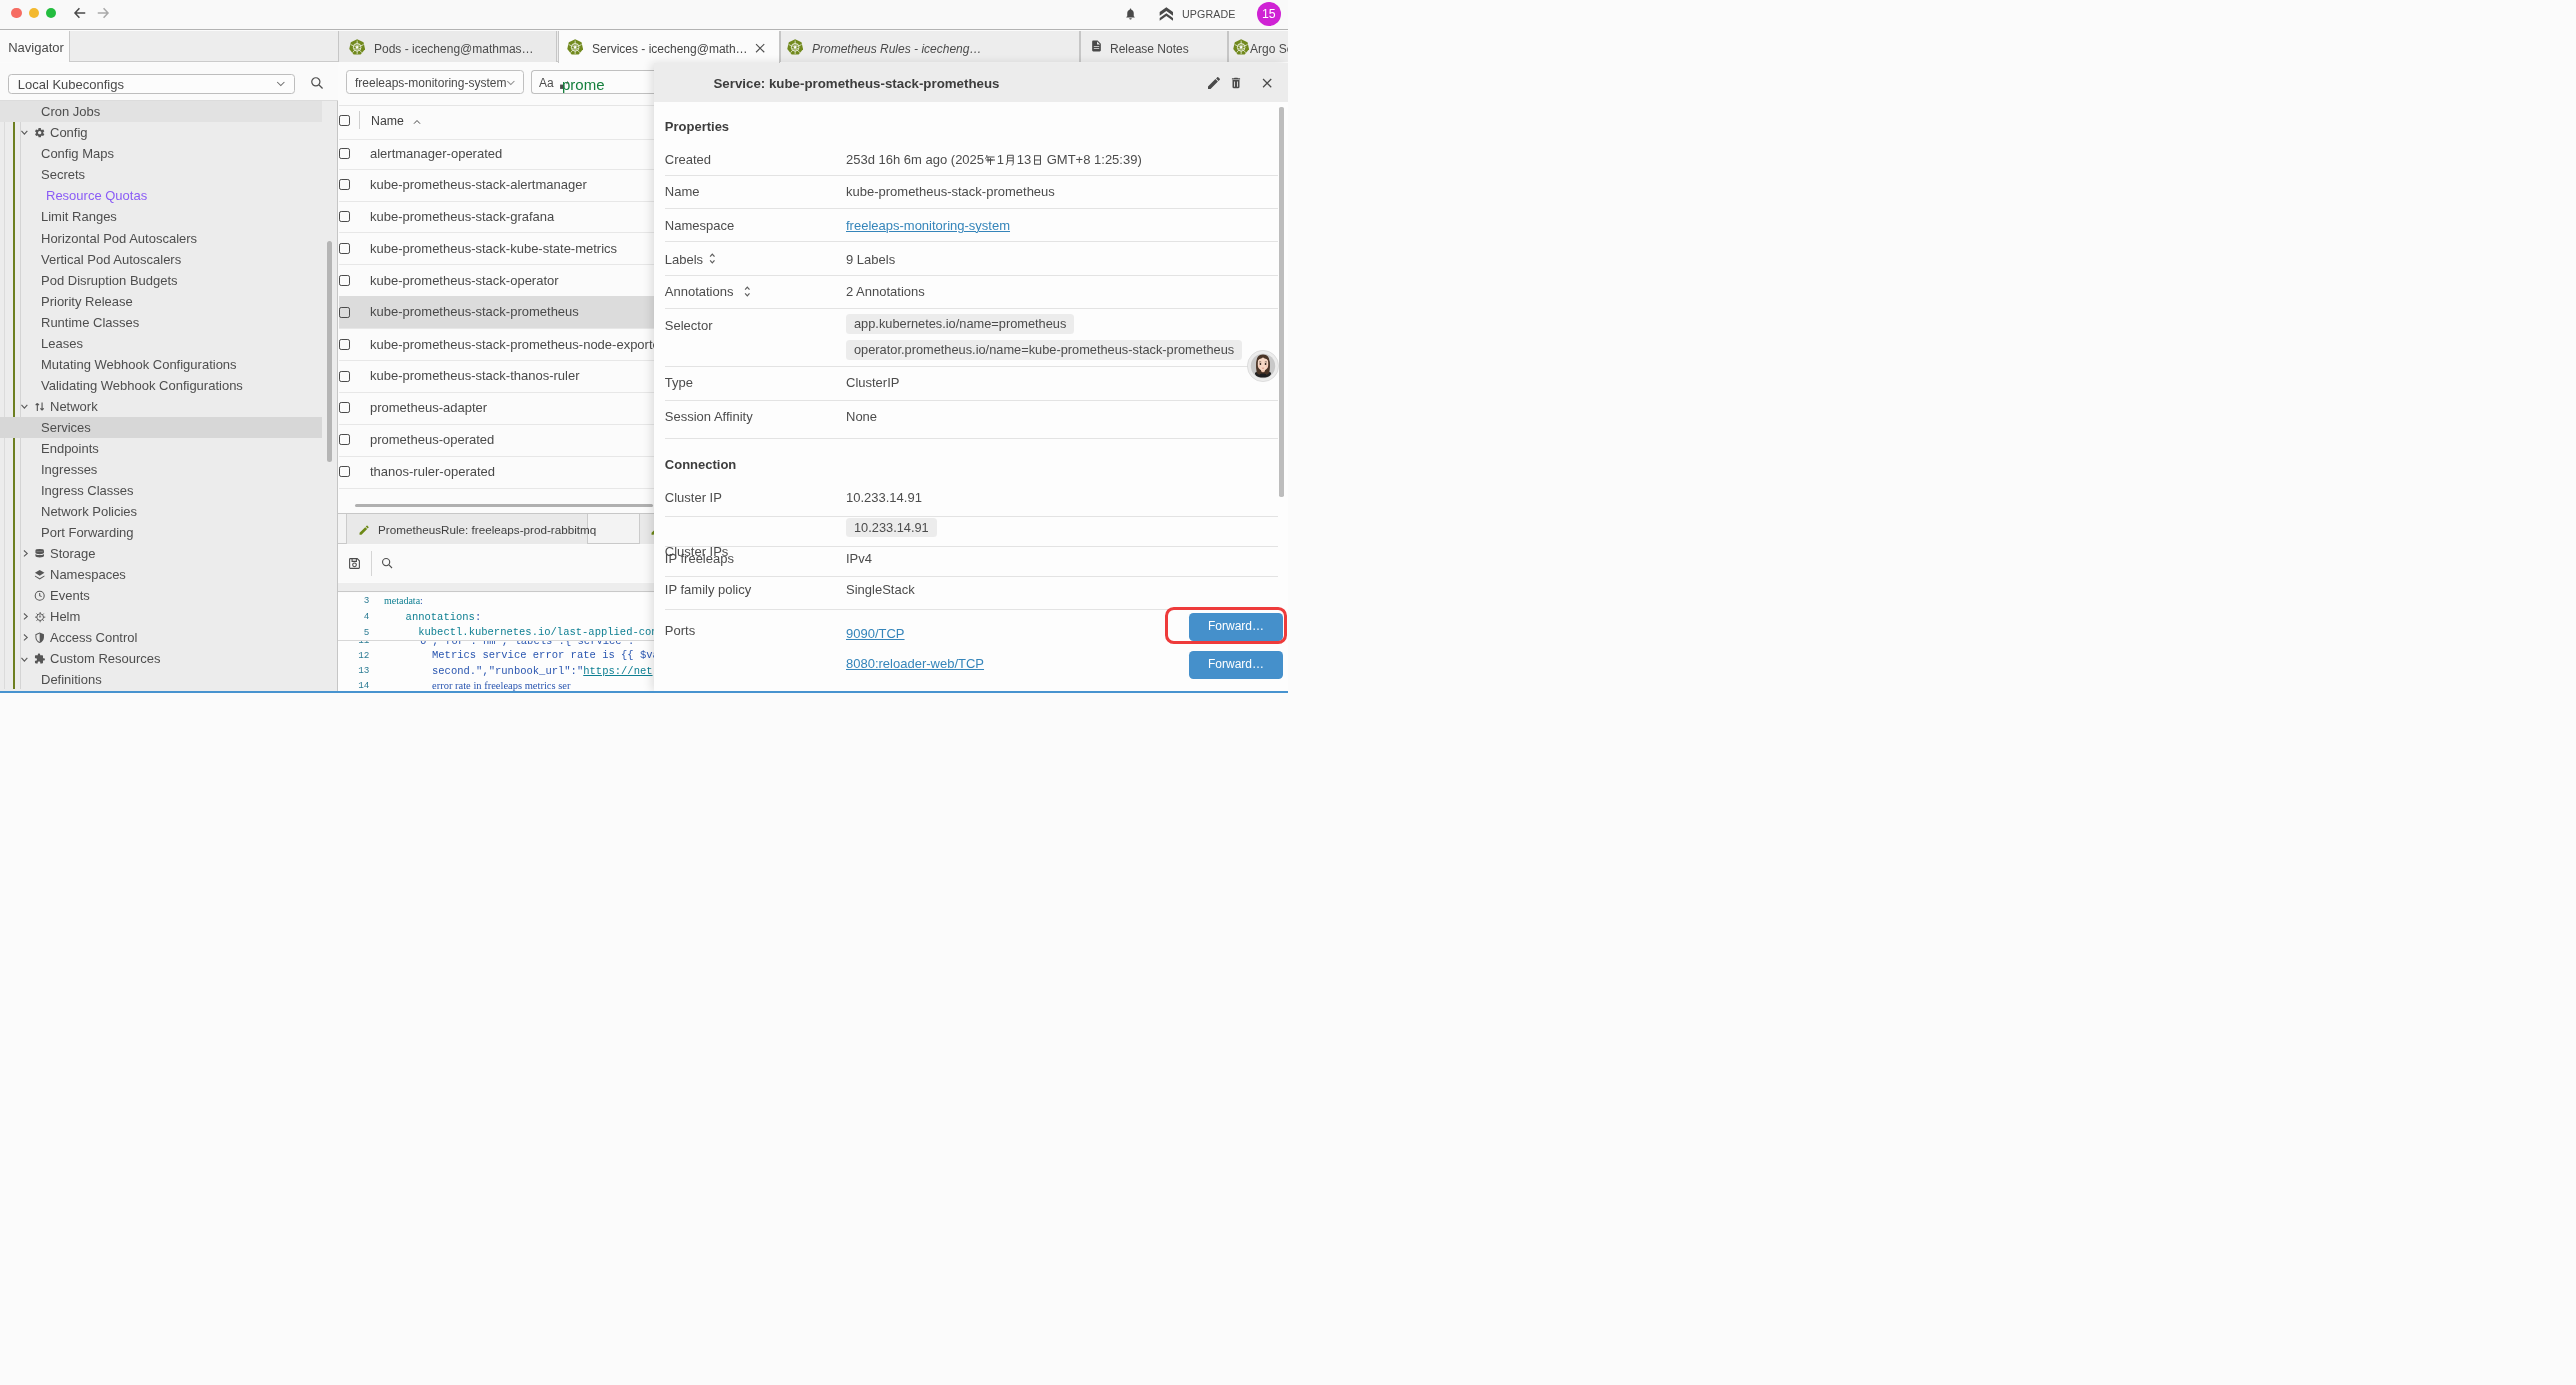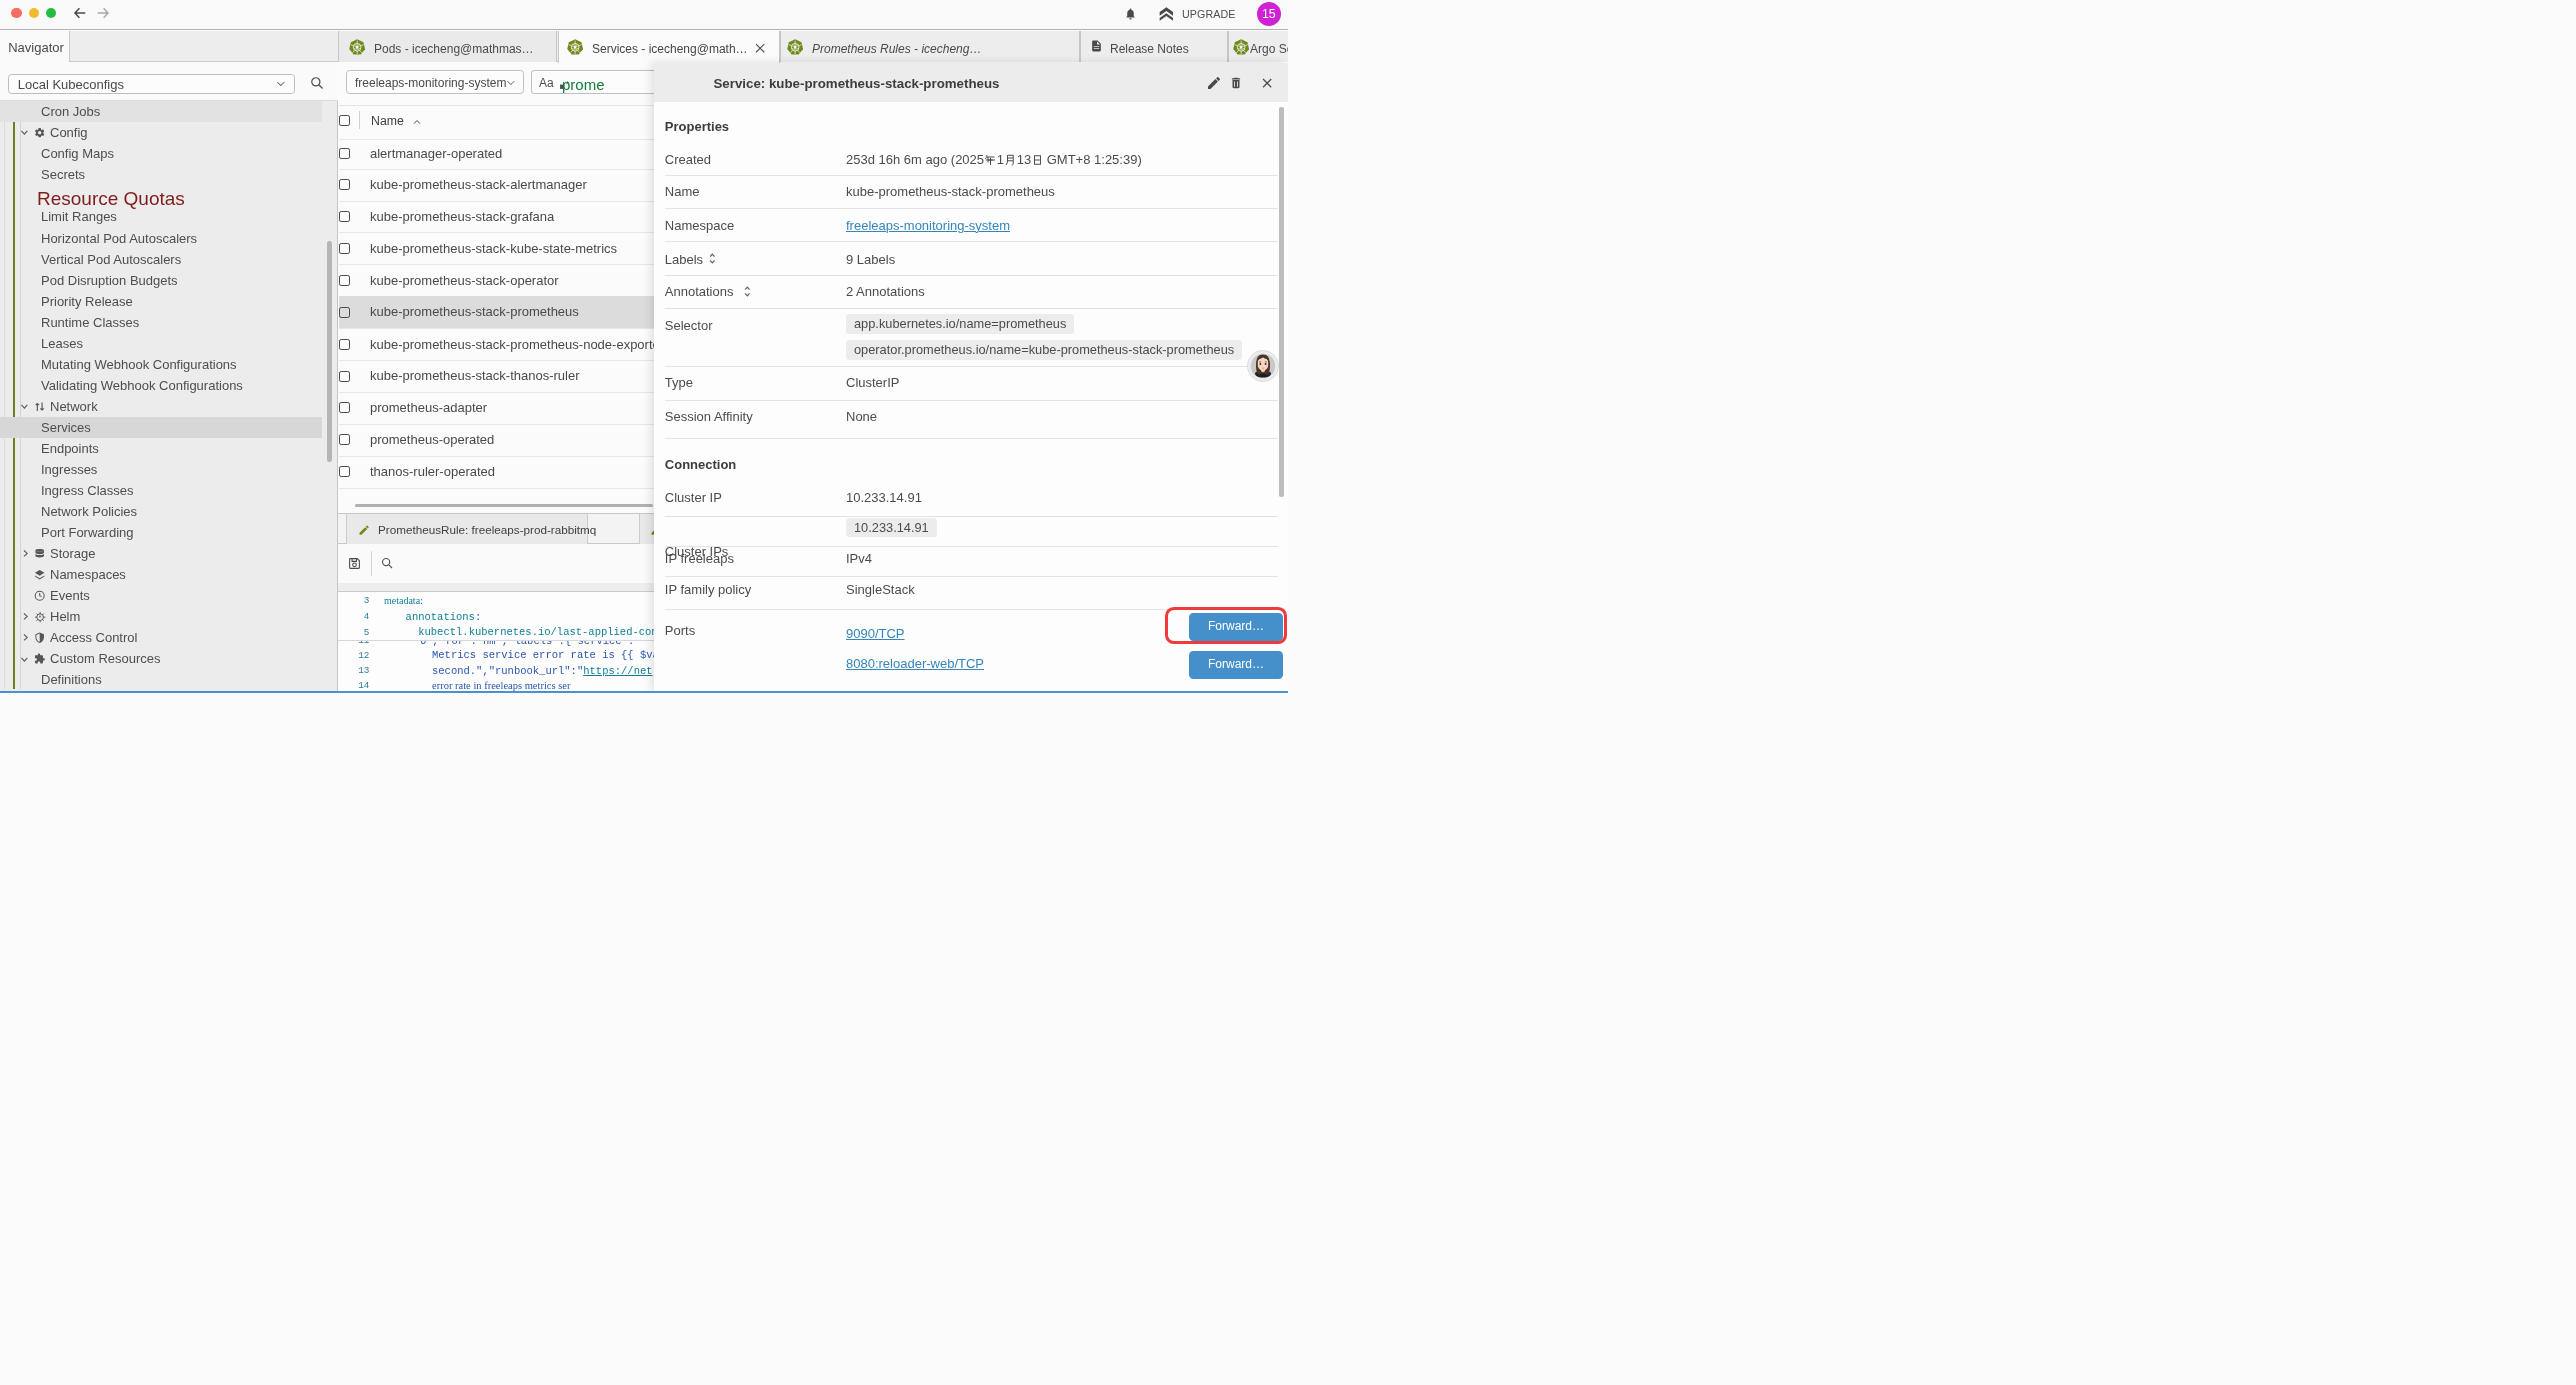--- a/index.html
+++ b/index.html
@@ -106,21 +106,21 @@
 <div class="txt" style="left:41px;top:104px;font-size:13px;color:#4e4e4e">Cron Jobs</div>
 <svg class="abs" style="left:20px;top:128px;width:8.8px;height:8.8px" viewBox="0 0 24 24" fill="none" stroke="#5a5a5a" stroke-width="3">
     <path d="M4 8 L12 17 L20 8"></path>
   </svg>
 <svg class="abs" style="left:34px;top:127px;width:11.4px;height:11.4px" viewBox="0 0 24 24" fill="#565656">
     <path d="M19.4 13c0-.3.1-.6.1-1s0-.7-.1-1l2.1-1.6c.2-.2.2-.4.1-.6l-2-3.4c-.1-.2-.4-.3-.6-.2l-2.5 1c-.5-.4-1.1-.7-1.7-1l-.4-2.6c0-.2-.2-.4-.5-.4h-4c-.2 0-.4.2-.5.4l-.4 2.6c-.6.2-1.1.6-1.7 1l-2.5-1c-.2-.1-.5 0-.6.2l-2 3.4c-.1.2-.1.5.1.6L4.5 11c0 .3-.1.6-.1 1s0 .7.1 1l-2.1 1.6c-.2.2-.2.4-.1.6l2 3.4c.1.2.4.3.6.2l2.5-1c.5.4 1.1.7 1.7 1l.4 2.6c0 .2.2.4.5.4h4c.2 0 .4-.2.5-.4l.4-2.6c.6-.2 1.1-.6 1.7-1l2.5 1c.2.1.5 0 .6-.2l2-3.4c.1-.2.1-.5-.1-.6L19.4 13zM12 15.5c-1.9 0-3.5-1.6-3.5-3.5s1.6-3.5 3.5-3.5 3.5 1.6 3.5 3.5-1.6 3.5-3.5 3.5z"></path>
   </svg>
 <div class="txt" style="left:50px;top:125px;font-size:13px;color:#4e4e4e">Config</div>
 <div class="txt" style="left:41px;top:146px;font-size:13px;color:#4e4e4e">Config Maps</div>
 <div class="txt" style="left:41px;top:167px;font-size:13px;color:#4e4e4e">Secrets</div>
-<div class="txt" style="left:37px;top:188px;font-size:19px;color:#7f1d1d">Resource Quotas</div>
+<div class="txt" style="left:46px;top:188px;font-size:13px;color:#8b5cf6">Resource Quotas</div>
 <div class="txt" style="left:41px;top:209px;font-size:13px;color:#4e4e4e">Limit Ranges</div>
 <div class="txt" style="left:41px;top:231px;font-size:13px;color:#4e4e4e">Horizontal Pod Autoscalers</div>
 <div class="txt" style="left:41px;top:252px;font-size:13px;color:#4e4e4e">Vertical Pod Autoscalers</div>
 <div class="txt" style="left:41px;top:273px;font-size:13px;color:#4e4e4e">Pod Disruption Budgets</div>
 <div class="txt" style="left:41px;top:294px;font-size:13px;color:#4e4e4e">Priority Release</div>
 <div class="txt" style="left:41px;top:315px;font-size:13px;color:#4e4e4e">Runtime Classes</div>
 <div class="txt" style="left:41px;top:336px;font-size:13px;color:#4e4e4e">Leases</div>
 <div class="txt" style="left:41px;top:357px;font-size:13px;color:#4e4e4e">Mutating Webhook Configurations</div>
 <div class="txt" style="left:41px;top:378px;font-size:13px;color:#4e4e4e">Validating Webhook Configurations</div>
 <svg class="abs" style="left:20px;top:402px;width:8.8px;height:8.8px" viewBox="0 0 24 24" fill="none" stroke="#5a5a5a" stroke-width="3">

